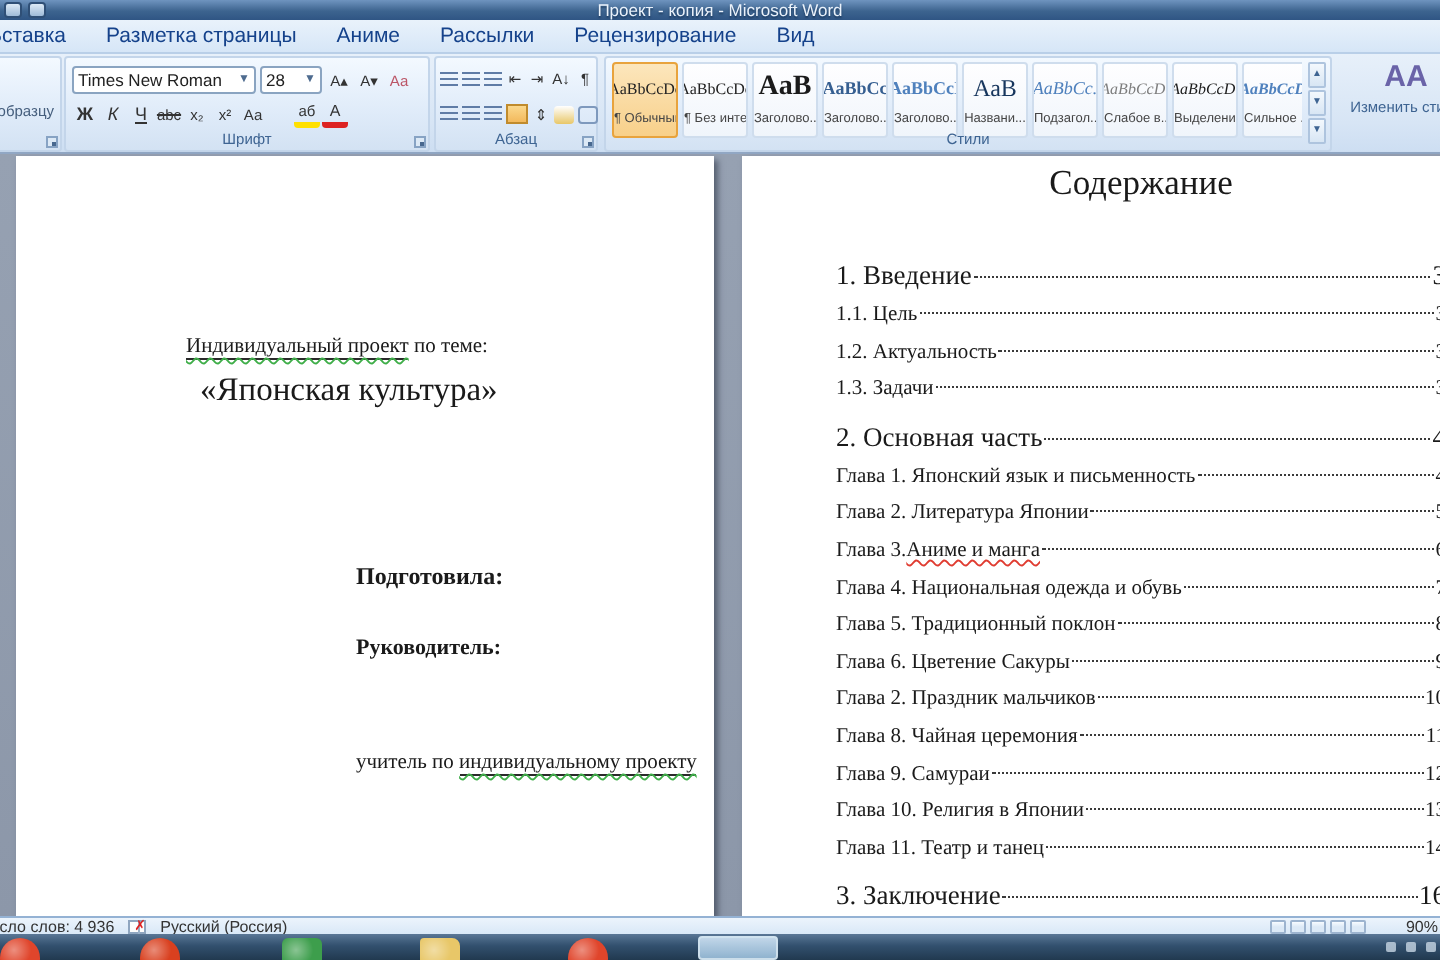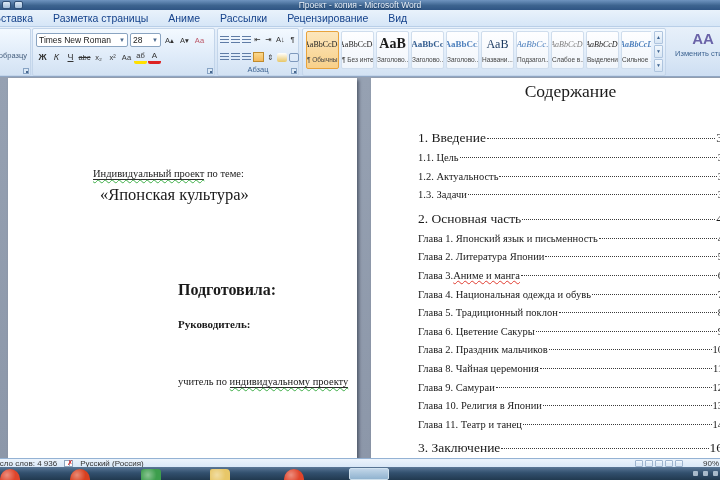--- a/index.html
+++ b/index.html
@@ -70,21 +70,21 @@
     box-shadow:2px 2px 3px rgba(35,42,58,.55); }
   #page-left  { left:8px;  width:349px; }
   #page-right { left:371px; width:392px; }
 
   .serif { font-family:"Liberation Serif", serif; color:#1a1a1a; }
 
   
   #lp-subject { position:absolute; left:85px; top:90px; font-size:10.5px; }
   .u-green { border-bottom:1px solid #2a2a2a; text-decoration:underline wavy #3fae49; text-decoration-thickness:1px; text-underline-offset:2px; }
   #lp-title { position:absolute; left:92px; top:107px; font-size:16.5px; }
-  #lp-prepared { position:absolute; left:170px; top:203px; font-size:16px; font-weight:bold; }
+  #lp-prepared { position:absolute; left:170px; top:203px; font-size:12px; font-weight:bold; }
   #lp-super { position:absolute; left:170px; top:240px; font-size:11px; font-weight:bold; }
   #lp-role { position:absolute; left:170px; top:260px; font-size:10.5px;margin-top:38px; }
 
   
   #rp-heading { position:absolute; left:47px; width:305px; top:3px; text-align:center; font-size:17.5px; }
   #toc { position:absolute; left:47px; top:46px; width:305px; }
   .toc-row { display:flex; align-items:baseline; }
   .toc-row .leader { flex:1; border-bottom:1.5px dotted #3a3a3a; margin:0 1px; transform:translateY(-3px); }
   .toc-row .pg { flex:0 0 auto; }
   .toc-l1 { font-size:13.5px; line-height:22px; margin-top:3px; }
@@ -161,23 +161,24 @@
         <span class="rbtn small" style="color:#b56; ">Аа</span>
       </div>
       <div style="position:absolute; left:3px; top:21px; display:flex; gap:1px; align-items:center;">
         <span class="rbtn" style="font-weight:bold;">Ж</span>
         <span class="rbtn" style="font-style:italic;">К</span>
         <span class="rbtn" style="text-decoration:underline;">Ч</span>
         <span class="rbtn small" style="text-decoration:line-through;">abc</span>
         <span class="rbtn small">x₂</span>
         <span class="rbtn small">x²</span>
         <span class="rbtn small">Аа</span>
-        <span class="rbtn small" style="border-bottom:3px solid #ffe000;">аб</span>
+        <span class="rbtn small" style="border-bottom:3px solid #ffe000;margin-left:13px;">аб</span>
         <span class="rbtn" style="border-bottom:3px solid #d22; font-size:8px;">А</span>
       </div>
+      <div class="glabel">Шрифт</div>
       <span class="launcher"></span>
     </div>
 
     <div class="rgroup" style="left:217px; width:82px;">
       <div style="position:absolute; left:2px; top:6px; display:flex; gap:2px; align-items:center;">
         <span class="lines-icon"></span>
         <span class="lines-icon"></span>
         <span class="lines-icon"></span>
         <span class="rbtn small" style="min-width:9px;height:9px;">⇤</span>
         <span class="rbtn small" style="min-width:9px;height:9px;">⇥</span>
@@ -238,20 +239,21 @@
           <div class="style-item">
             <div class="style-prev" style="color: rgb(79, 129, 189); font-size: 8px; font-weight: bold; font-style: italic;">AaBbCcDi</div>
             <div class="style-name">Сильное ...</div>
           </div>
         </div>
       <div id="gallery-scroll">
         <span class="gs-btn">▲</span>
         <span class="gs-btn">▼</span>
         <span class="gs-btn">▼</span>
       </div>
+      <div class="glabel">Стили</div>
     </div>
 
     <div id="change-styles">
       <div id="cs-icon">АА</div>
       <div id="cs-label">Изменить стили</div>
     </div>
   </div>
 
   <div id="docarea">
 

